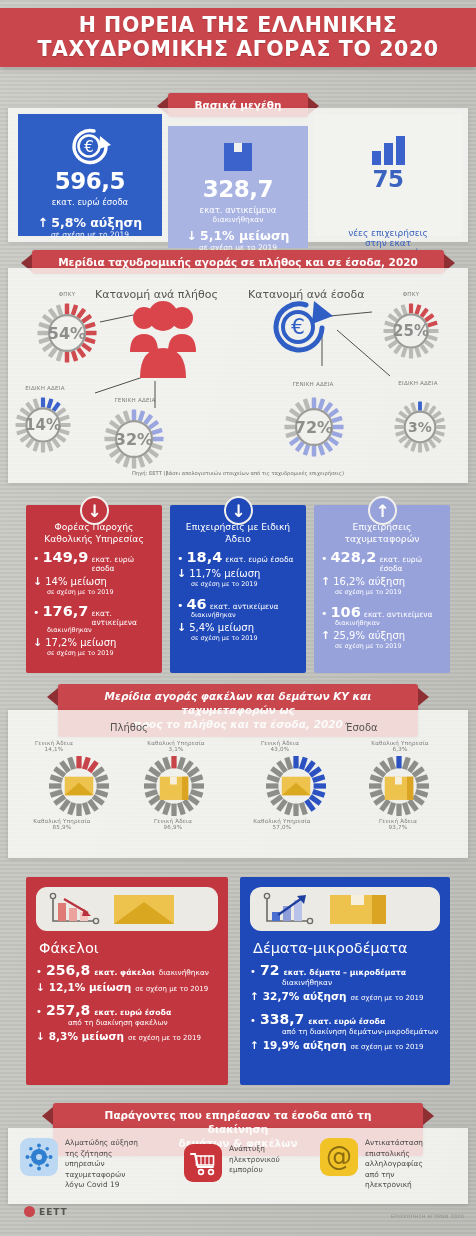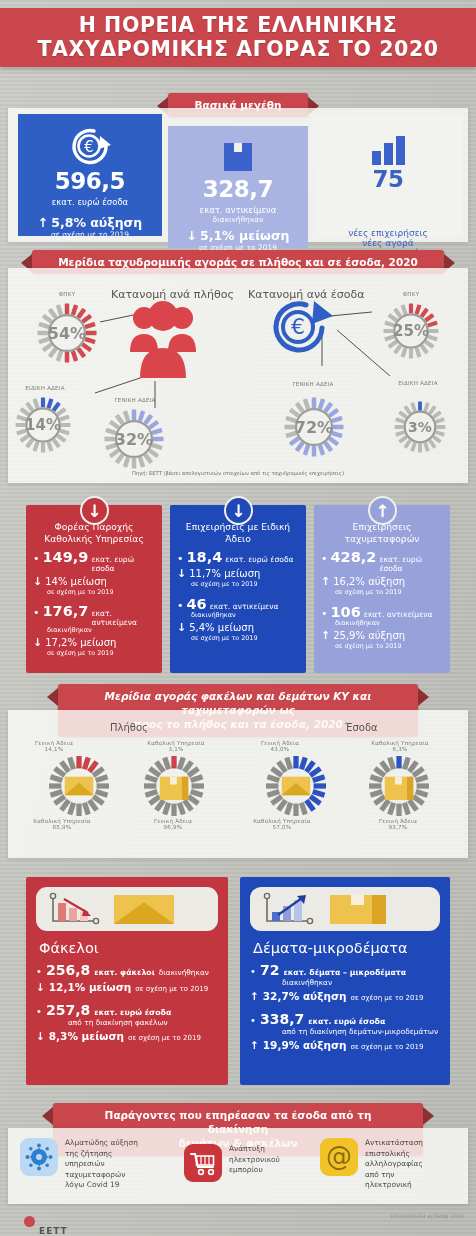--- a/index.html
+++ b/index.html
@@ -175,33 +175,33 @@
     <svg width="44" height="34" viewBox="0 0 44 34">
       <rect x="6" y="19" width="9" height="14" fill="#3b63cb"></rect>
       <rect x="18" y="11" width="9" height="22" fill="#3b63cb"></rect>
       <rect x="30" y="4" width="9" height="29" fill="#3b63cb"></rect>
     </svg>
   </div>
   <div class="row" style="gap:36px;">
     <span class="big">75</span>
     <span class="unit" style="font-size:9px;">νέες επιχειρήσεις</span>
   </div>
-  <div class="unit" style="font-size:9px;">νέες αγορά</div>
+  <div class="unit" style="font-size:9px;">στην εκατ</div>
   <div class="unit" style="font-size:9px;">ταχυμεταφορών</div>
 </div>
 
 <div class="ribbon-wrap" style="top:250px;">
   <div class="ribbon">
     <span>Μερίδια ταχυδρομικής αγοράς σε πλήθος και σε έσοδα, 2020</span>
   </div>
 </div>
 
 <div class="panel" style="left:8px; top:268px; width:460px; height:215px;"></div>
 
-<div class="sectitle" style="left:111px; top:288px;">Κατανομή ανά πλήθος</div>
+<div class="sectitle" style="left:95px; top:288px;">Κατανομή ανά πλήθος</div>
 <div class="sectitle" style="left:248px; top:288px;">Κατανομή ανά έσοδα</div>
 
 <div id="d-l0" style="position: absolute; left: 36px; top: 302px; width: 62px; height: 62px;"><svg width="62" height="62" viewBox="0 0 62 62">
       <rect x="28.768" y="1.4999999999999991" width="4.4639999999999995" height="10.540000000000001" rx="0.6" fill="#cf4b50" transform="rotate(0 31 6.77)"></rect>
       <rect x="36.25548177370498" y="2.6859006101684306" width="4.4639999999999995" height="10.540000000000001" rx="0.6" fill="#cf4b50" transform="rotate(18 38.48748177370498 7.955900610168431)"></rect>
       <rect x="43.01003666304663" y="6.127518226295023" width="4.4639999999999995" height="10.540000000000001" rx="0.6" fill="#cf4b50" transform="rotate(36 45.242036663046626 11.397518226295023)"></rect>
       <rect x="48.37048177370498" y="11.487963336953374" width="4.4639999999999995" height="10.540000000000001" rx="0.6" fill="#cf4b50" transform="rotate(54 50.60248177370498 16.757963336953374)"></rect>
       <rect x="51.81209938983157" y="18.242518226295026" width="4.4639999999999995" height="10.540000000000001" rx="0.6" fill="#cf4b50" transform="rotate(72 54.04409938983157 23.512518226295025)"></rect>
       <rect x="52.998000000000005" y="25.73" width="4.4639999999999995" height="10.540000000000001" rx="0.6" fill="#cf4b50" transform="rotate(90 55.230000000000004 31)"></rect>
       <rect x="51.81209938983157" y="33.217481773704975" width="4.4639999999999995" height="10.540000000000001" rx="0.6" fill="#cf4b50" transform="rotate(108 54.04409938983157 38.48748177370498)"></rect>
@@ -771,16 +771,16 @@
   </div>
   <div class="ftxt" style="white-space:pre-line;">Αντικατάσταση
 επιστολικής
 αλληλογραφίας
 από την
 ηλεκτρονική</div>
 </div>
 
 <div style="position:absolute; left:24px; top:1206px; display:flex; align-items:center; gap:4px;">
   <div style="width:11px; height:11px; border-radius:50%; background:#c8464c;"></div>
-  <span style="font-size:9px; font-weight:bold; color:#55544f; letter-spacing:1px;margin-top:20px;">ΕΕΤΤ</span>
+  <span style="font-size:9px; font-weight:bold; color:#55544f; letter-spacing:1px;">ΕΕΤΤ</span>
 </div>
 
 <div class="credit" style="right:12px; top:1214px; left:auto;">ΕΠΙΣΚΟΠΗΣΗ ΑΓΟΡΩΝ 2020</div>
 
 </body></html>

